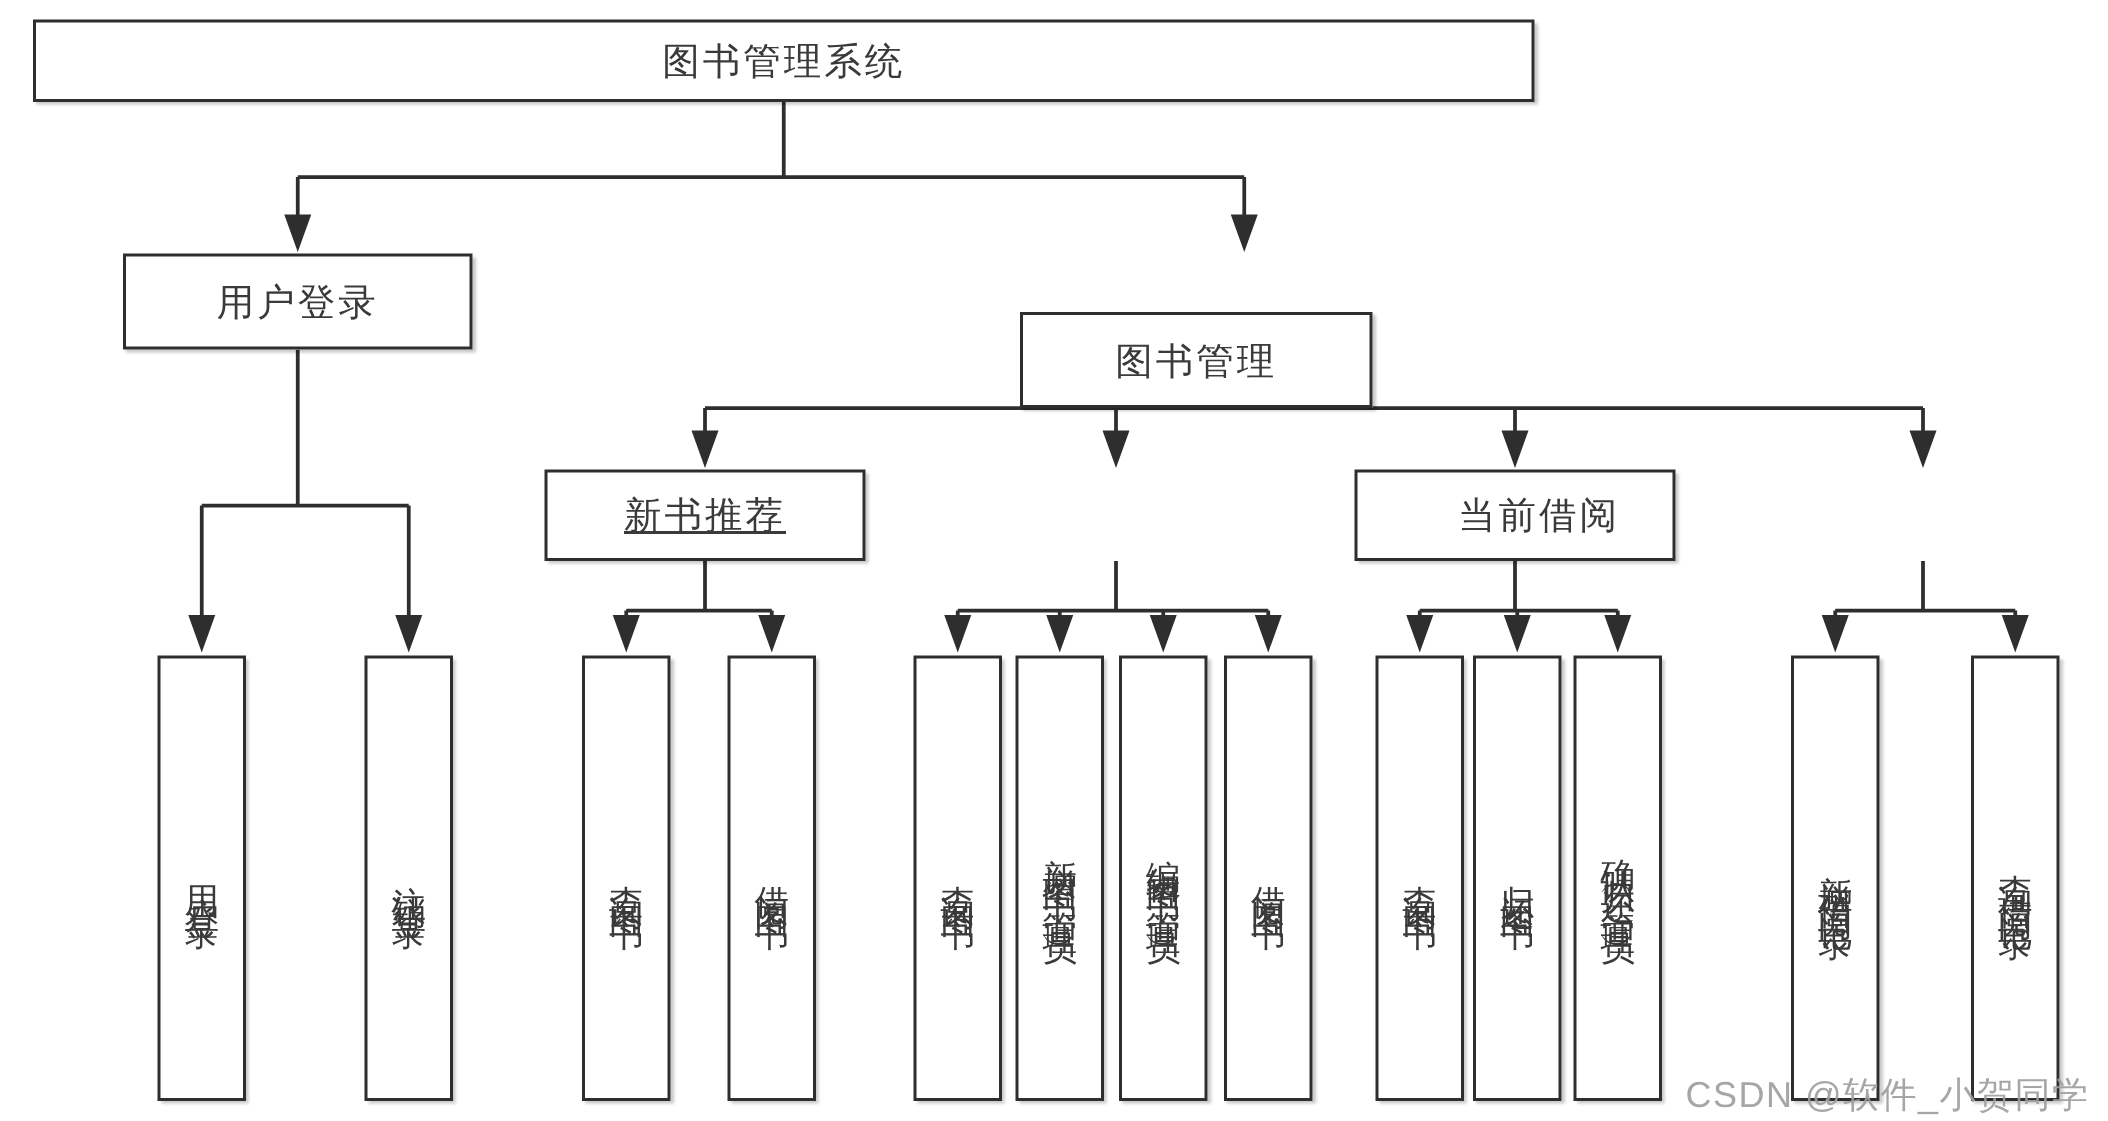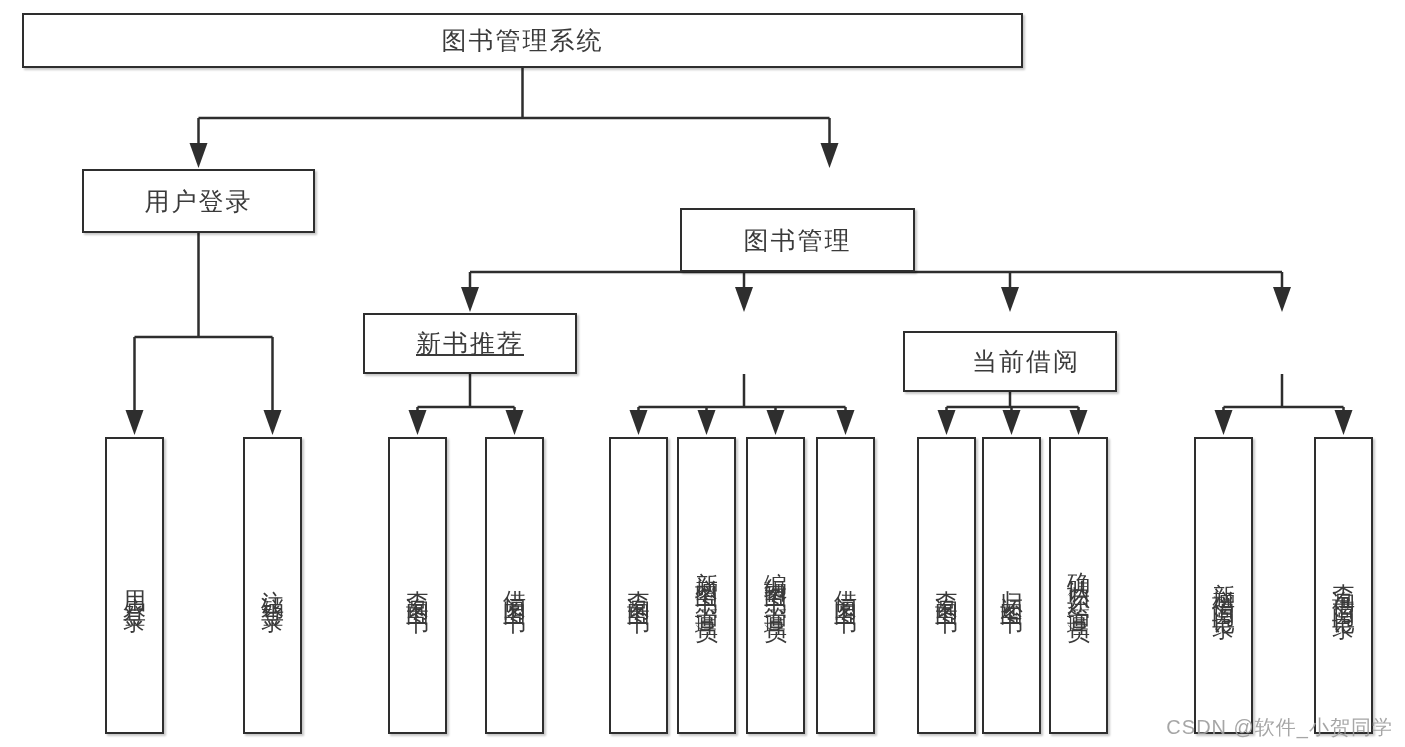--- a/index.html
+++ b/index.html
@@ -15,21 +15,21 @@
   }
   .h-label { font-size:25px; letter-spacing:2px; white-space:nowrap; }
   .leaf { top:437px; height:297px; width:59px; }
   .v-label {
     writing-mode:vertical-rl; text-orientation:mixed;
     font-size:23px; letter-spacing:7px; line-height:1;
     white-space:nowrap;
   }
   .watermark {
     position:absolute; top:714px; right:12px;
-    font-size:20px; color:rgba(158,158,158,0.92);
+    font-size:24px; color:rgba(158,158,158,0.92);
     letter-spacing:1px; z-index:5; white-space:nowrap;
   }
 </style>
 </head>
 <body>
 
 <div class="canvas">
 
   <svg class="connectors" width="1405" height="747" viewBox="0 0 1405 747">
     <g stroke="#2e2e2e" stroke-width="2.5" fill="none">
@@ -78,21 +78,21 @@
   <div class="node" style="left:82px; top:169px; width:233px; height:64px;">
     <span class="h-label">用户登录</span>
   </div>
   <div class="node" style="left:680px; top:169px; width:235px; height:64px;margin-top:39px;">
     <span class="h-label">图书管理</span>
   </div>
 
   <div class="node" style="left:363px; top:313px; width:214px; height:61px;text-decoration:underline;">
     <span class="h-label">新书推荐</span>
   </div>
-  <div class="node" style="left:903px; top:331px; width:214px; height:61px;padding-left:32px;">
+  <div class="node" style="left:903px; top:313px; width:214px; height:61px;padding-left:32px;">
     <span class="h-label">当前借阅</span>
   </div>
 
   <div class="node leaf" style="left:105px;">
     <span class="v-label">用户登录</span>
   </div>
   <div class="node leaf" style="left:243px;">
     <span class="v-label">注销登录</span>
   </div>
   <div class="node leaf" style="left:388px;">

